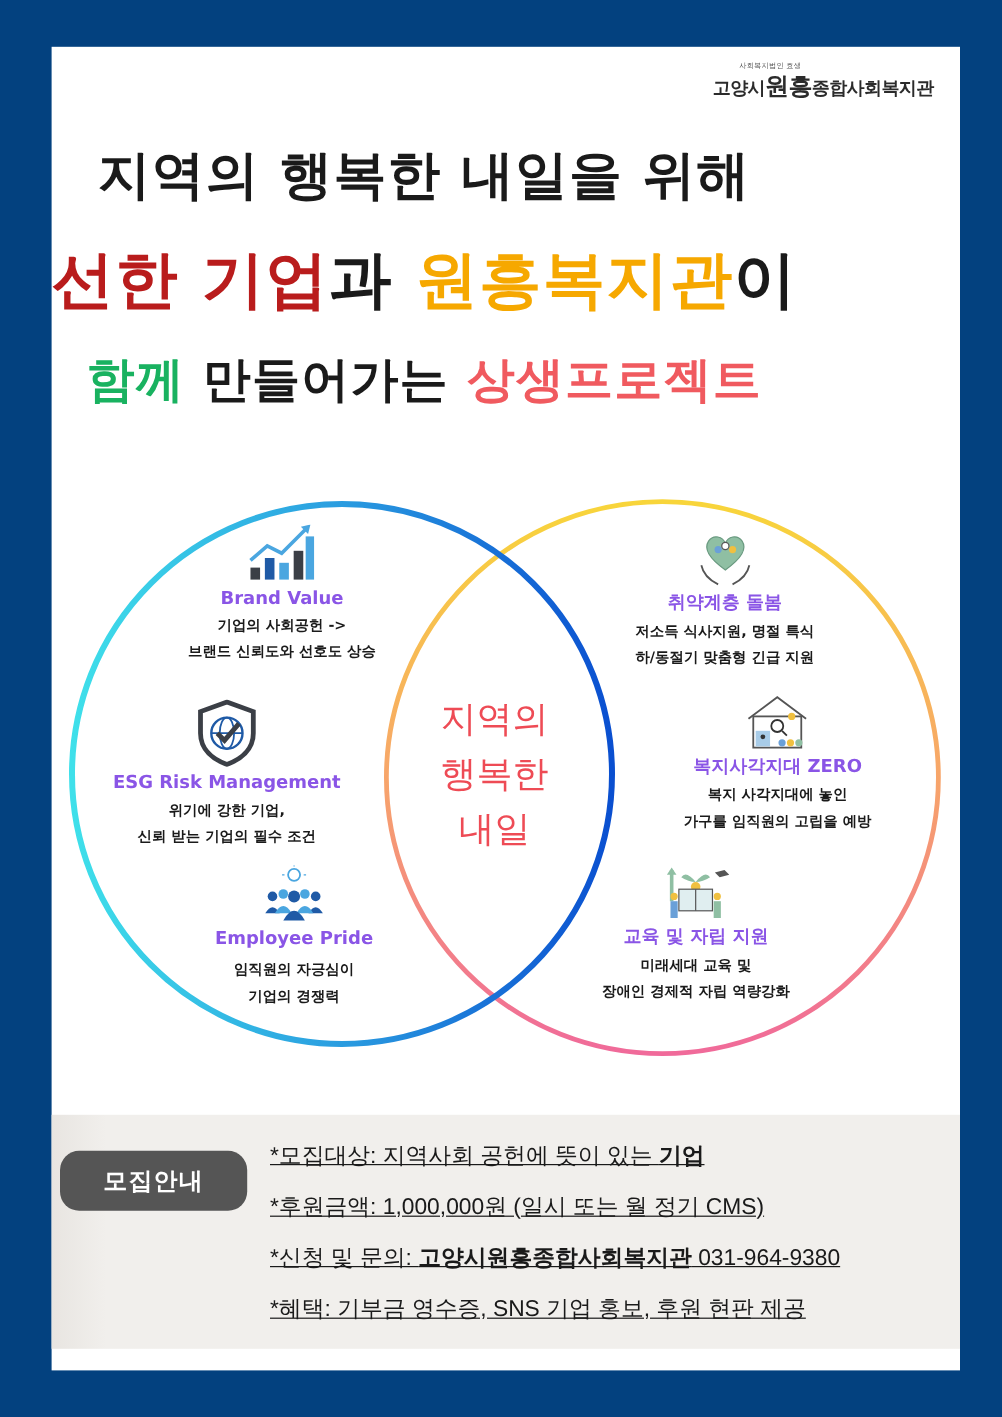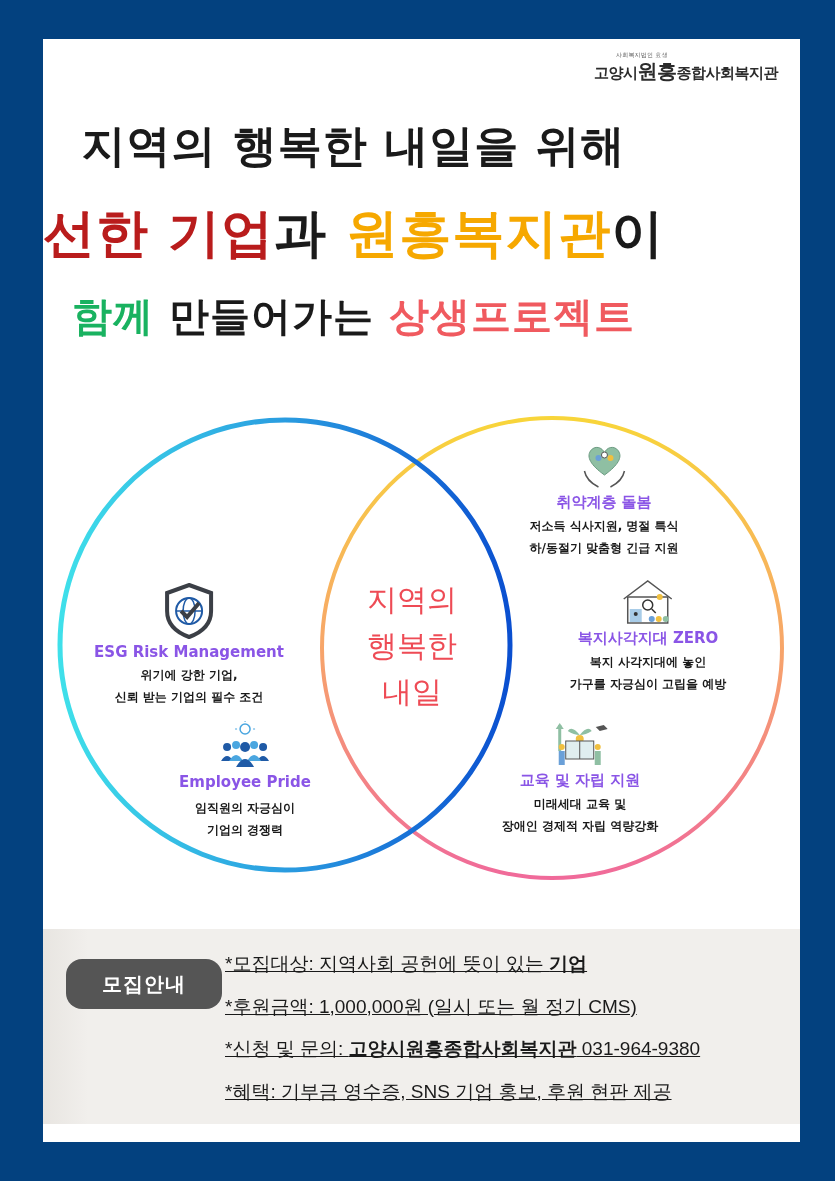--- a/index.html
+++ b/index.html
@@ -82,21 +82,21 @@
   }
 
   .info {
     position: absolute;
     left: 0; top: 890px;
     width: 757px; height: 195px;
     background: linear-gradient(90deg, #e8e5e1 0%, #f1efec 6%, #f1efec 100%);
   }
   .badge {
     position: absolute;
-    left: 23px; top: 30px;
+    left: 7px; top: 30px;
     width: 156px; height: 50px;
     border-radius: 16px;
     background: #555555;
     color: #ffffff;
     font-size: 20px;
     font-weight: bold;
     display: flex; align-items: center; justify-content: center;
     letter-spacing: 1px;
   }
   .info-lines {
@@ -144,20 +144,34 @@
       <linearGradient id="gRight" x1="0" y1="0" x2="0" y2="1">
         <stop offset="0%" stop-color="#f8d53a"></stop>
         <stop offset="50%" stop-color="#f7a56a"></stop>
         <stop offset="100%" stop-color="#f06a9a"></stop>
       </linearGradient>
     </defs>
     <circle cx="509" cy="609" r="230" fill="none" stroke="url(#gRight)" stroke-width="4"></circle>
     <circle cx="242" cy="606" r="225" fill="none" stroke="url(#gLeft)" stroke-width="5"></circle>
   </svg>
 
+  <div class="block" style="left:192px; top:398px;">
+    <svg class="icon" width="56" height="48" viewBox="0 0 56 48">
+      <rect x="2" y="36" width="8" height="10" fill="#3b3f46"></rect>
+      <rect x="14" y="28" width="8" height="18" fill="#1f5aa6"></rect>
+      <rect x="26" y="32" width="8" height="14" fill="#4aa6e0"></rect>
+      <rect x="38" y="22" width="8" height="24" fill="#3b3f46"></rect>
+      <rect x="48" y="10" width="7" height="36" fill="#4aa6e0"></rect>
+      <polyline points="2,30 16,18 28,24 48,4" fill="none" stroke="#4aa6e0" stroke-width="3"></polyline>
+      <polygon points="44,2 52,0 50,8" fill="#4aa6e0"></polygon>
+    </svg>
+    <div class="title">Brand Value</div>
+    <div class="desc">기업의 사회공헌 -&gt;</div>
+    <div class="desc">브랜드 신뢰도와 선호도 상승</div>
+  </div>
 
   <div class="block" style="left:146px; top:544px;">
     <svg class="icon" width="50" height="56" viewBox="0 0 50 56">
       <path d="M25 2 L47 10 L47 28 C47 42 36 50 25 54 C14 50 3 42 3 28 L3 10 Z" fill="#ffffff" stroke="#3b3f46" stroke-width="4"></path>
       <circle cx="25" cy="28" r="13" fill="none" stroke="#1f5aa6" stroke-width="2"></circle>
       <ellipse cx="25" cy="28" rx="6" ry="13" fill="none" stroke="#1f5aa6" stroke-width="1.5"></ellipse>
       <line x1="12" y1="28" x2="38" y2="28" stroke="#1f5aa6" stroke-width="1.5"></line>
       <polyline points="17,28 23,34 35,20" fill="none" stroke="#3b3f46" stroke-width="4"></polyline>
     </svg>
     <div class="title">ESG Risk Management</div>
@@ -215,21 +229,21 @@
       <circle cx="14" cy="35" r="2" fill="#333"></circle>
       <circle cx="26" cy="26" r="5" fill="none" stroke="#333" stroke-width="1.5"></circle>
       <line x1="30" y1="30" x2="34" y2="34" stroke="#333" stroke-width="1.5"></line>
       <circle cx="38" cy="18" r="3" fill="#f0c040"></circle>
       <circle cx="30" cy="40" r="3" fill="#6aa0d8"></circle>
       <circle cx="37" cy="40" r="3" fill="#f0c040"></circle>
       <circle cx="44" cy="40" r="3" fill="#8fbfa3"></circle>
     </svg>
     <div class="title">복지사각지대 ZERO</div>
     <div class="desc">복지 사각지대에 놓인</div>
-    <div class="desc">가구를 자긍심이 고립을 예방</div>
+    <div class="desc">가구를 임직원의 고립을 예방</div>
   </div>
 
   <div class="block" style="left:537px; top:682px;">
     <svg class="icon" width="56" height="46" viewBox="0 0 56 46">
       <line x1="8" y1="30" x2="8" y2="4" stroke="#8fbfa3" stroke-width="3"></line>
       <polygon points="4,8 8,2 12,8" fill="#8fbfa3"></polygon>
       <path d="M28 14 Q20 4 16 10 Q22 14 28 14" fill="#8fbfa3"></path>
       <path d="M28 14 Q36 4 40 10 Q34 14 28 14" fill="#8fbfa3"></path>
       <circle cx="28" cy="18" r="4" fill="#f0c040"></circle>
       <polygon points="44,6 52,4 56,8 48,10" fill="#555"></polygon>

